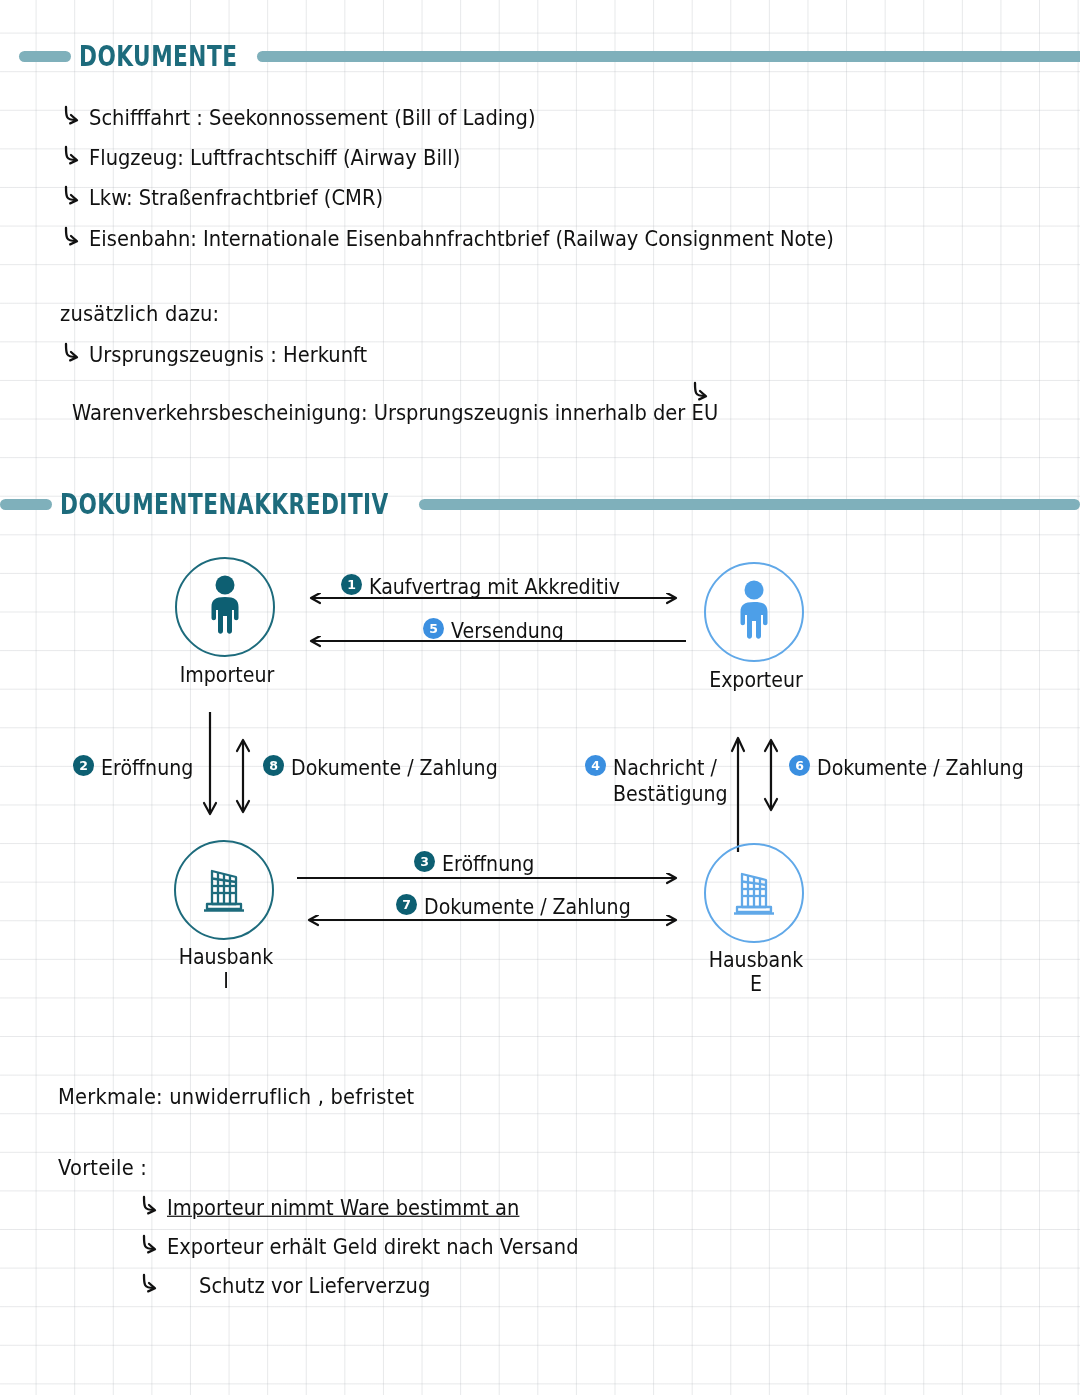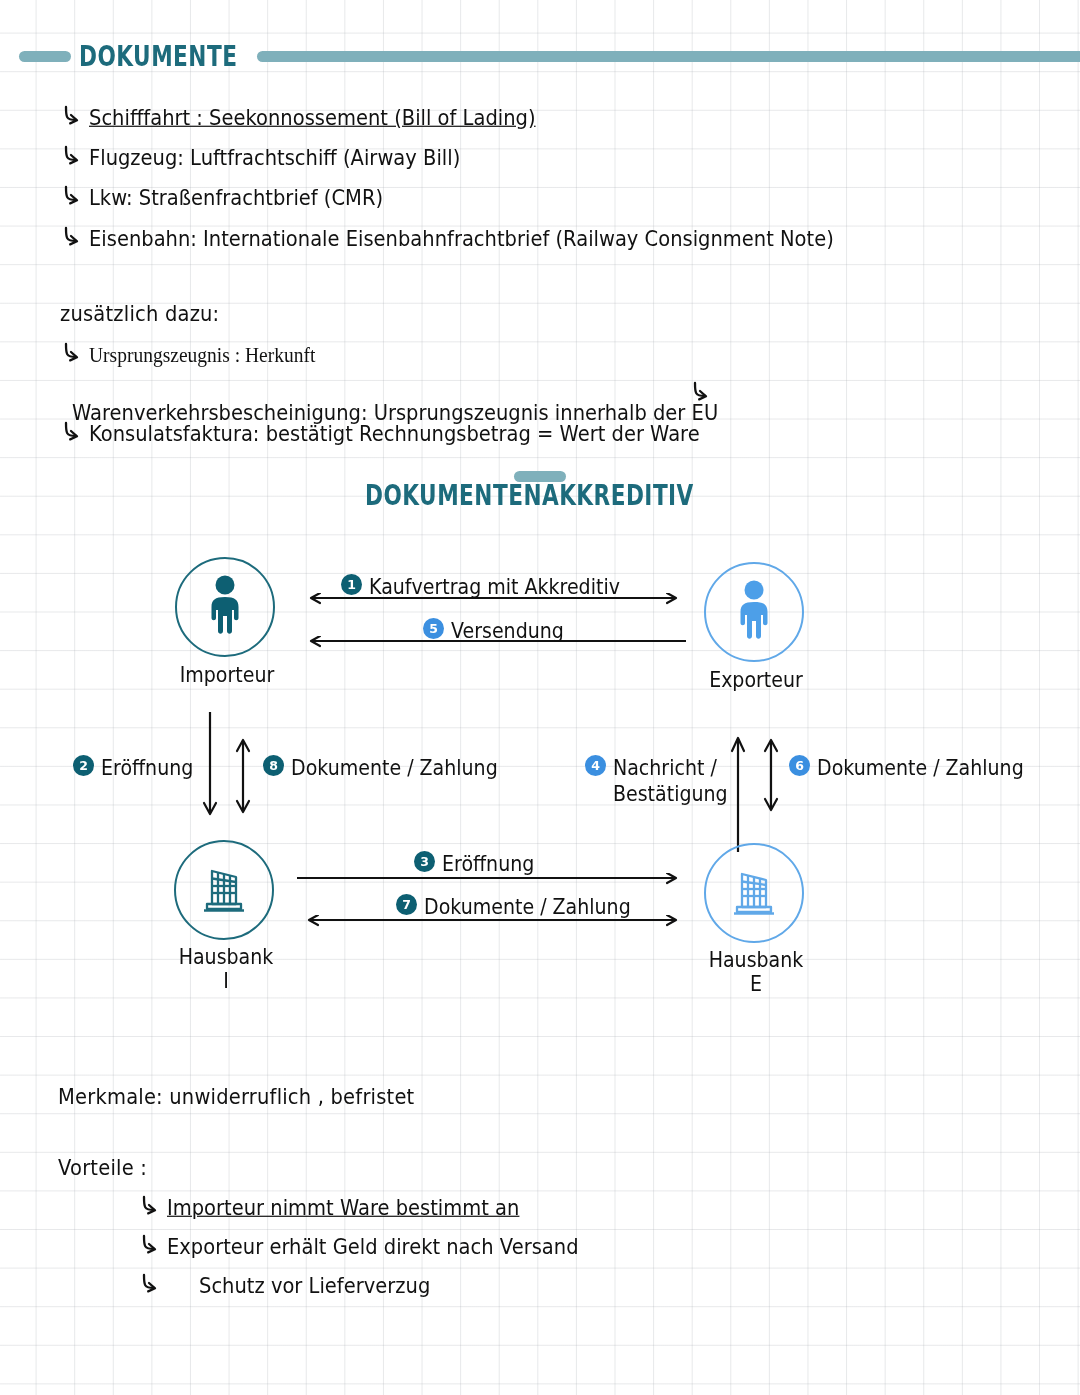--- a/index.html
+++ b/index.html
@@ -160,21 +160,21 @@
 <body>
 
 <div id="page">
 
   <div class="section-header" style="top:40px;margin-left:19px;">
     <div class="hdr-stub"></div>
     <div class="hdr-title">DOKUMENTE</div>
     <div class="hdr-bar"></div>
   </div>
 
-  <div class="bullet-row" style="left:60px; top:104px;text-decoration:underline;">
+  <div class="bullet-row" style="left:60px; top:104px;">
     <span class="arrow-glyph">
       <svg width="24" height="24" viewBox="0 0 24 24">
         <path d="M6 3 C6 13, 6 16, 16 16" stroke="#111" stroke-width="2.3" fill="none" stroke-linecap="round"></path>
         <path d="M11 11 L17 16.3 L10.2 19.4" stroke="#111" stroke-width="2.3" fill="none" stroke-linecap="round" stroke-linejoin="round"></path>
       </svg>
     </span>
     <span class="bullet-text">Schifffahrt : Seekonnossement (Bill of Lading)</span>
   </div>
 
   <div class="bullet-row" style="left:60px; top:144px;">
@@ -202,51 +202,42 @@
       <svg width="24" height="24" viewBox="0 0 24 24">
         <path d="M6 3 C6 13, 6 16, 16 16" stroke="#111" stroke-width="2.3" fill="none" stroke-linecap="round"></path>
         <path d="M11 11 L17 16.3 L10.2 19.4" stroke="#111" stroke-width="2.3" fill="none" stroke-linecap="round" stroke-linejoin="round"></path>
       </svg>
     </span>
     <span class="bullet-text">Eisenbahn: Internationale Eisenbahnfrachtbrief (Railway Consignment Note)</span>
   </div>
 
   <div class="hw" style="left:60px; top:302px; font-size:19.5px;">zusätzlich dazu:</div>
 
-  <div class="bullet-row" style="left:60px; top:341px;font-family:Liberation Serif, serif;">
+  <div class="bullet-row" style="left:60px; top:341px;">
     <span class="arrow-glyph">
       <svg width="24" height="24" viewBox="0 0 24 24">
         <path d="M6 3 C6 13, 6 16, 16 16" stroke="#111" stroke-width="2.3" fill="none" stroke-linecap="round"></path>
         <path d="M11 11 L17 16.3 L10.2 19.4" stroke="#111" stroke-width="2.3" fill="none" stroke-linecap="round" stroke-linejoin="round"></path>
       </svg>
     </span>
     <span class="bullet-text">Ursprungszeugnis : Herkunft</span>
   </div>
 
   <div class="bullet-row" style="left:72px; top:380px;flex-direction:column;">
     <span class="arrow-glyph">
       <svg width="24" height="24" viewBox="0 0 24 24">
         <path d="M6 3 C6 13, 6 16, 16 16" stroke="#111" stroke-width="2.3" fill="none" stroke-linecap="round"></path>
         <path d="M11 11 L17 16.3 L10.2 19.4" stroke="#111" stroke-width="2.3" fill="none" stroke-linecap="round" stroke-linejoin="round"></path>
       </svg>
     </span>
     <span class="bullet-text">Warenverkehrsbescheinigung: Ursprungszeugnis innerhalb der EU</span>
   </div>
 
-  <div class="bullet-row" style="left:60px; top:420px;">
-    <span class="arrow-glyph">
-      <svg width="24" height="24" viewBox="0 0 24 24">
-        <path d="M6 3 C6 13, 6 16, 16 16" stroke="#111" stroke-width="2.3" fill="none" stroke-linecap="round"></path>
-        <path d="M11 11 L17 16.3 L10.2 19.4" stroke="#111" stroke-width="2.3" fill="none" stroke-linecap="round" stroke-linejoin="round"></path>
-      </svg>
-    </span>
-    <span class="bullet-text">Konsulatsfaktura: bestätigt Rechnungsbetrag = Wert der Ware</span>
-  </div>
-
-  <div class="section-header" style="top:471px;flex-direction:column;">
+
+  <div class="section-header" style="top:488px;">
     <div class="hdr-stub"></div>
     <div class="hdr-title">DOKUMENTENAKKREDITIV</div>
     <div class="hdr-bar"></div>
   </div>
 
   <svg id="diagram">
     <defs>
       <marker id="ahR" markerWidth="12" markerHeight="12" refX="9" refY="5" orient="auto" markerUnits="userSpaceOnUse">
         <path d="M1 0 L10 5 L1 10" fill="none" stroke="#111" stroke-width="2.2" stroke-linecap="round" stroke-linejoin="round"></path>
       </marker>

